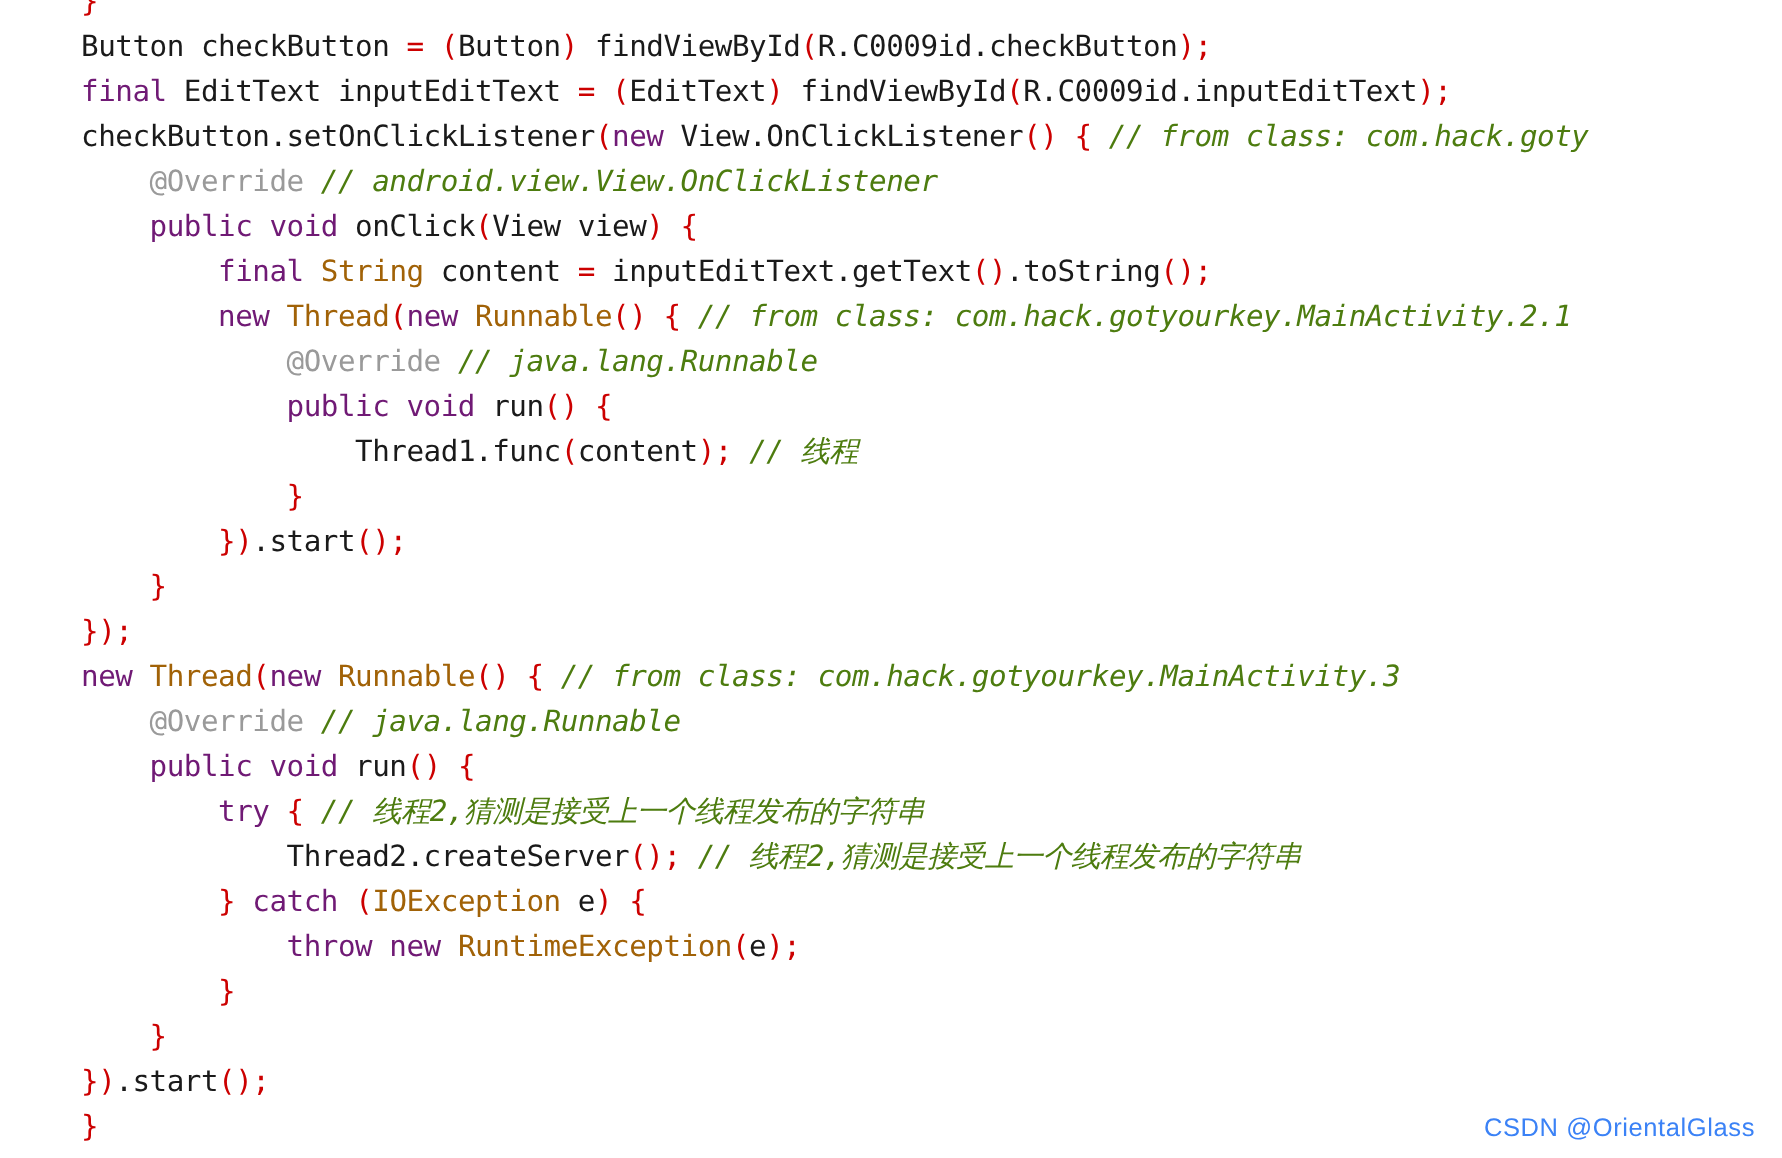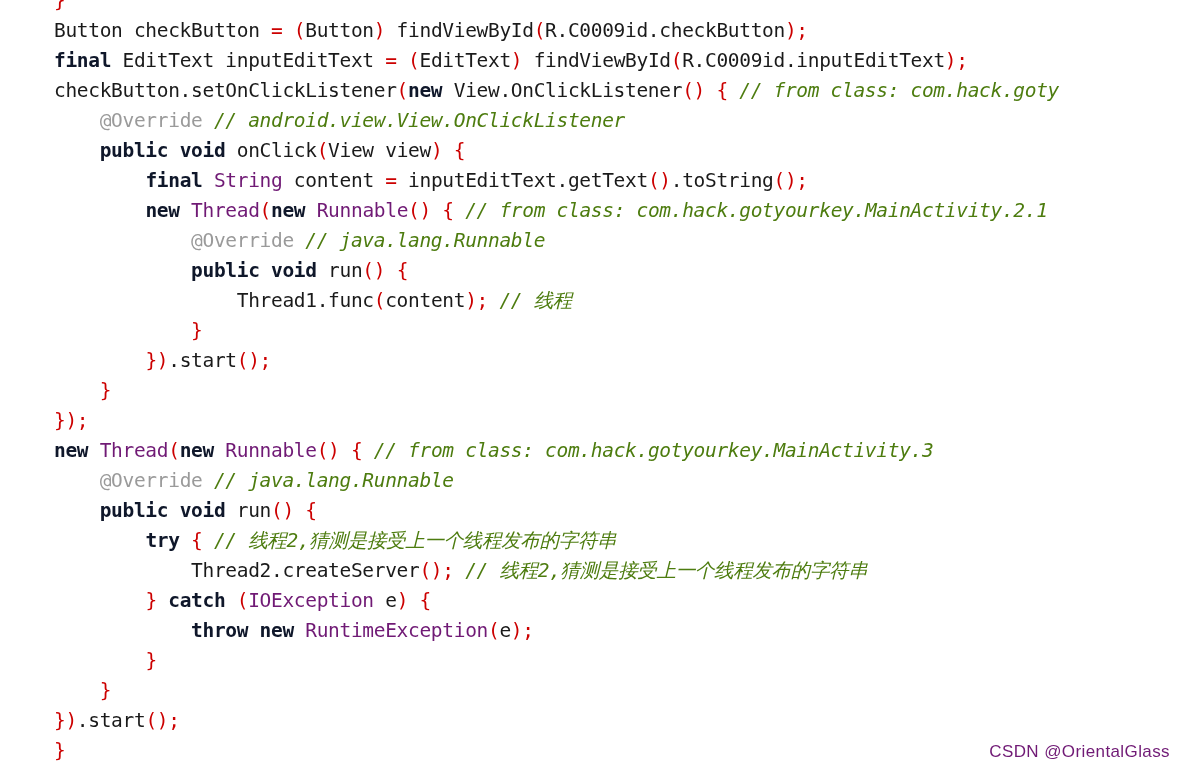--- a/index.html
+++ b/index.html
@@ -37,34 +37,34 @@
     -webkit-font-smoothing: antialiased;
   }
 
   .ln {
     display: block;
     height: 30px;
     white-space: pre;
   }
 
   
-  .kw   { color: #0f172a; font-weight: bold; }
-  .typ  { color: #701a75; }
+  .kw   { color: #701a75; font-weight: normal; }
+  .typ  { color: #a16207; }
   .pn   { color: #CC0000; }
   .cm   { color: #4d7c0f; font-style: italic; }
   .an   { color: #9a9a9a; margin-top: 32px; }
   .id   { color: #1a1a1a; }
 
   #watermark {
     position: absolute;
     right: 18px;
     bottom: 10px;
     font-family: "Liberation Sans", sans-serif;
     font-size: 17px;
-    color: #701a75;
+    color: #3b82f6;
     letter-spacing: 0.4px;
     white-space: nowrap;
   }
 </style>
 </head>
 <body>
 
 <div id="code-surface">
   <div id="code-block"><span class="ln"><span class="pn">}</span></span><span class="ln"><span class="id">Button checkButton </span><span class="pn">=</span><span class="id"> </span><span class="pn">(</span><span class="id">Button</span><span class="pn">)</span><span class="id"> findViewById</span><span class="pn">(</span><span class="id">R.C0009id.checkButton</span><span class="pn">);</span></span><span class="ln"><span class="kw">final</span><span class="id"> EditText inputEditText </span><span class="pn">=</span><span class="id"> </span><span class="pn">(</span><span class="id">EditText</span><span class="pn">)</span><span class="id"> findViewById</span><span class="pn">(</span><span class="id">R.C0009id.inputEditText</span><span class="pn">);</span></span><span class="ln"><span class="id">checkButton.setOnClickListener</span><span class="pn">(</span><span class="kw">new</span><span class="id"> View.OnClickListener</span><span class="pn">()</span><span class="id"> </span><span class="pn">{</span><span class="id"> </span><span class="cm">// from class: com.hack.goty</span></span><span class="ln"><span class="id">    </span><span class="an">@Override</span><span class="id"> </span><span class="cm">// android.view.View.OnClickListener</span></span><span class="ln"><span class="id">    </span><span class="kw">public void</span><span class="id"> onClick</span><span class="pn">(</span><span class="id">View view</span><span class="pn">)</span><span class="id"> </span><span class="pn">{</span></span><span class="ln"><span class="id">        </span><span class="kw">final</span><span class="id"> </span><span class="typ">String</span><span class="id"> content </span><span class="pn">=</span><span class="id"> inputEditText.getText</span><span class="pn">()</span><span class="id">.toString</span><span class="pn">();</span></span><span class="ln"><span class="id">        </span><span class="kw">new</span><span class="id"> </span><span class="typ">Thread</span><span class="pn">(</span><span class="kw">new</span><span class="id"> </span><span class="typ">Runnable</span><span class="pn">()</span><span class="id"> </span><span class="pn">{</span><span class="id"> </span><span class="cm">// from class: com.hack.gotyourkey.MainActivity.2.1</span></span><span class="ln"><span class="id">            </span><span class="an">@Override</span><span class="id"> </span><span class="cm">// java.lang.Runnable</span></span><span class="ln"><span class="id">            </span><span class="kw">public void</span><span class="id"> run</span><span class="pn">()</span><span class="id"> </span><span class="pn">{</span></span><span class="ln"><span class="id">                </span><span class="id">Thread1.func</span><span class="pn">(</span><span class="id">content</span><span class="pn">);</span><span class="id"> </span><span class="cm">// 线程</span></span><span class="ln"><span class="id">            </span><span class="pn">}</span></span><span class="ln"><span class="id">        </span><span class="pn">})</span><span class="id">.start</span><span class="pn">();</span></span><span class="ln"><span class="id">    </span><span class="pn">}</span></span><span class="ln"><span class="pn">});</span></span><span class="ln"><span class="kw">new</span><span class="id"> </span><span class="typ">Thread</span><span class="pn">(</span><span class="kw">new</span><span class="id"> </span><span class="typ">Runnable</span><span class="pn">()</span><span class="id"> </span><span class="pn">{</span><span class="id"> </span><span class="cm">// from class: com.hack.gotyourkey.MainActivity.3</span></span><span class="ln"><span class="id">    </span><span class="an">@Override</span><span class="id"> </span><span class="cm">// java.lang.Runnable</span></span><span class="ln"><span class="id">    </span><span class="kw">public void</span><span class="id"> run</span><span class="pn">()</span><span class="id"> </span><span class="pn">{</span></span><span class="ln"><span class="id">        </span><span class="kw">try</span><span class="id"> </span><span class="pn">{</span><span class="id"> </span><span class="cm">// 线程2,猜测是接受上一个线程发布的字符串</span></span><span class="ln"><span class="id">            </span><span class="id">Thread2.createServer</span><span class="pn">();</span><span class="id"> </span><span class="cm">// 线程2,猜测是接受上一个线程发布的字符串</span></span><span class="ln"><span class="id">        </span><span class="pn">}</span><span class="id"> </span><span class="kw">catch</span><span class="id"> </span><span class="pn">(</span><span class="typ">IOException</span><span class="id"> e</span><span class="pn">)</span><span class="id"> </span><span class="pn">{</span></span><span class="ln"><span class="id">            </span><span class="kw">throw new</span><span class="id"> </span><span class="typ">RuntimeException</span><span class="pn">(</span><span class="id">e</span><span class="pn">);</span></span><span class="ln"><span class="id">        </span><span class="pn">}</span></span><span class="ln"><span class="id">    </span><span class="pn">}</span></span><span class="ln"><span class="pn">})</span><span class="id">.start</span><span class="pn">();</span></span><span class="ln"><span class="pn">}</span></span></div>
   <div id="watermark">CSDN @OrientalGlass</div>

